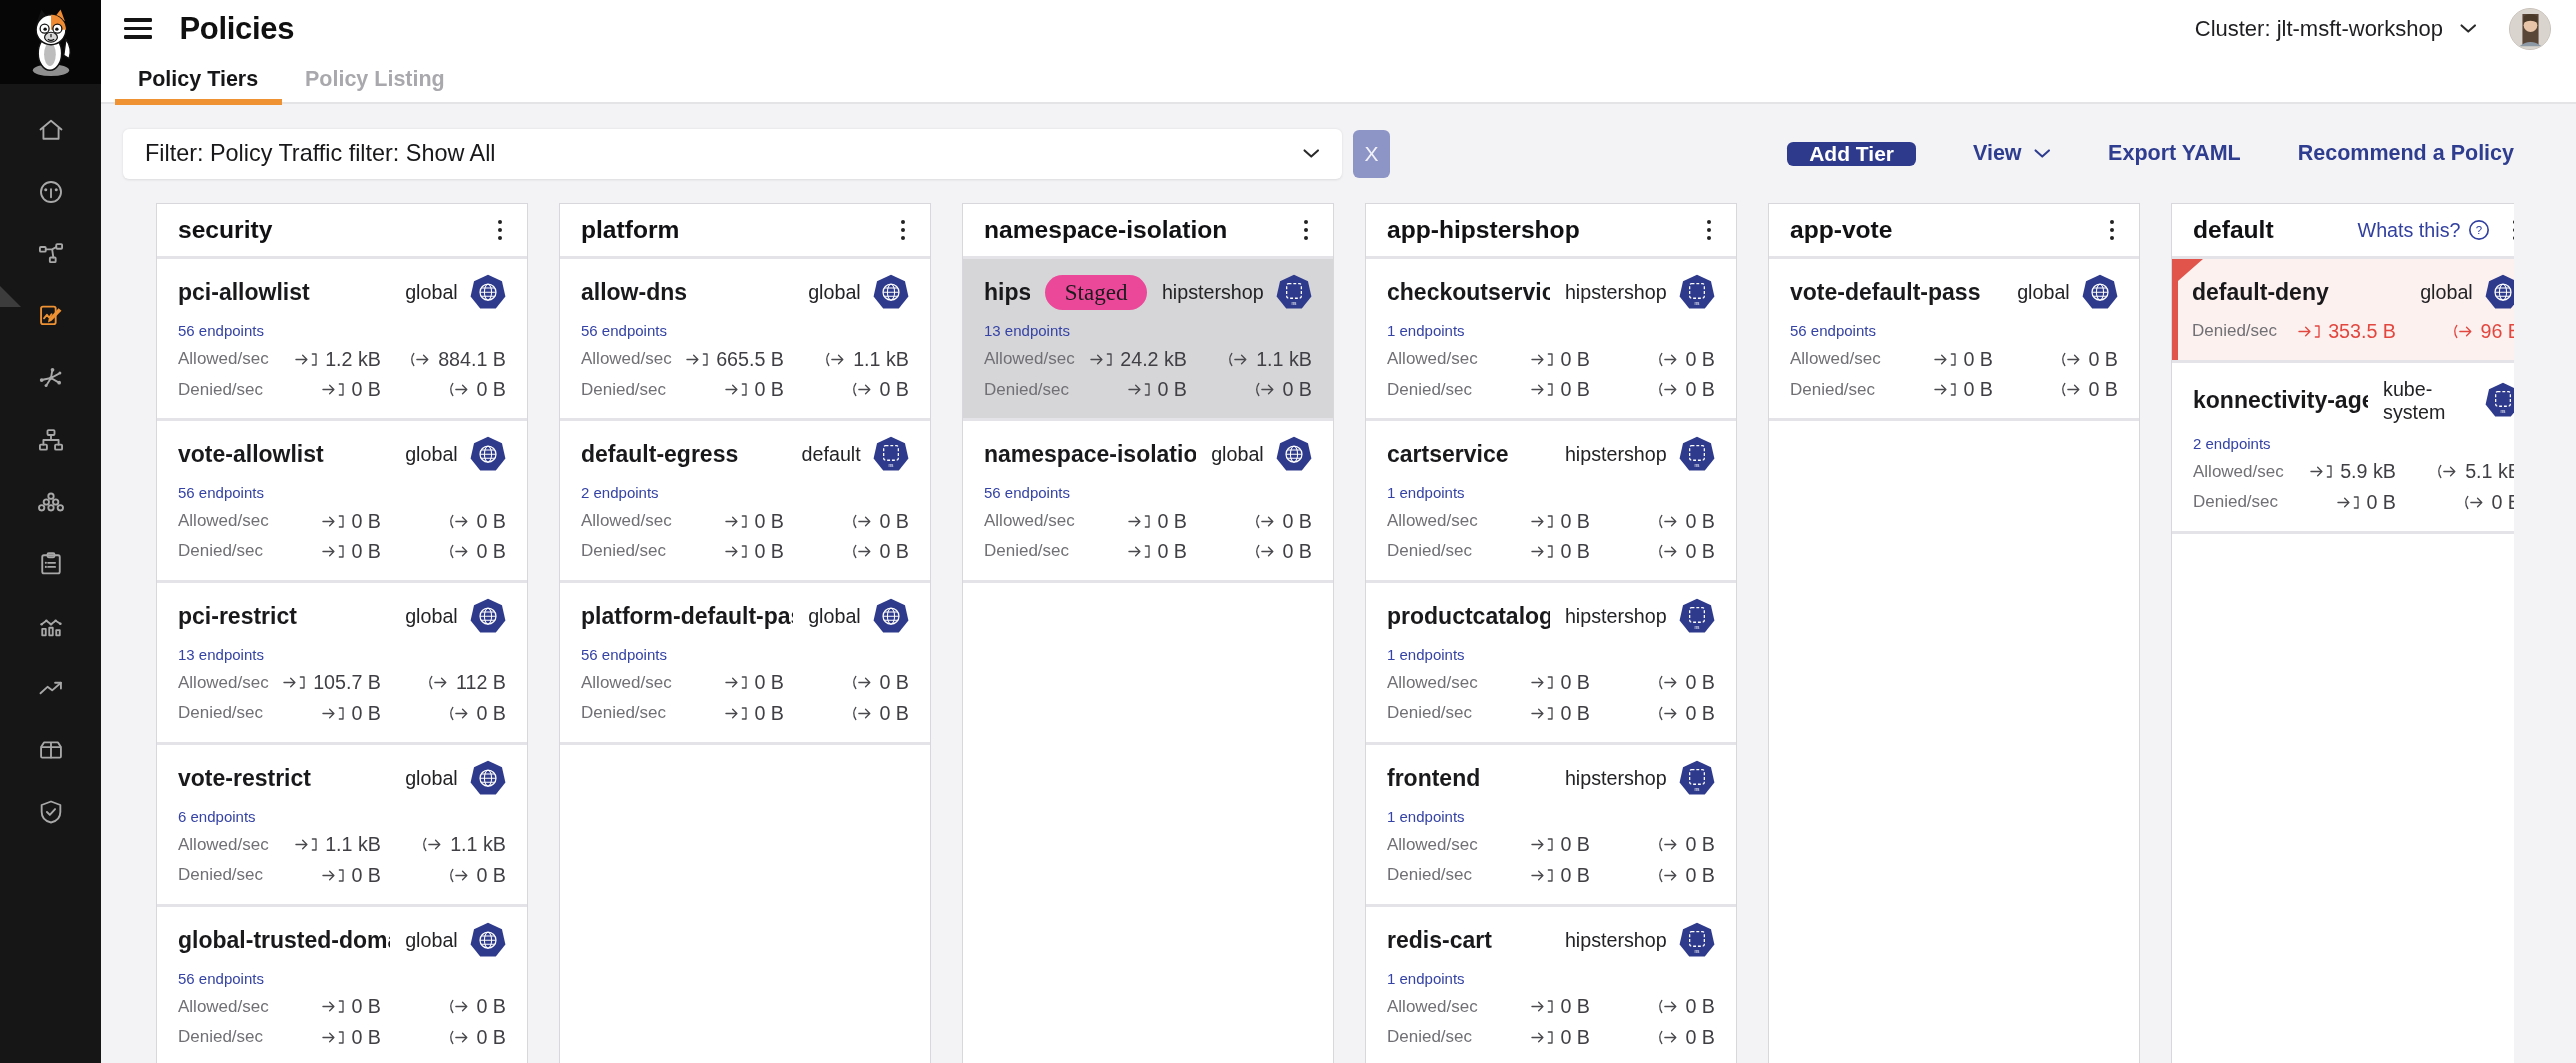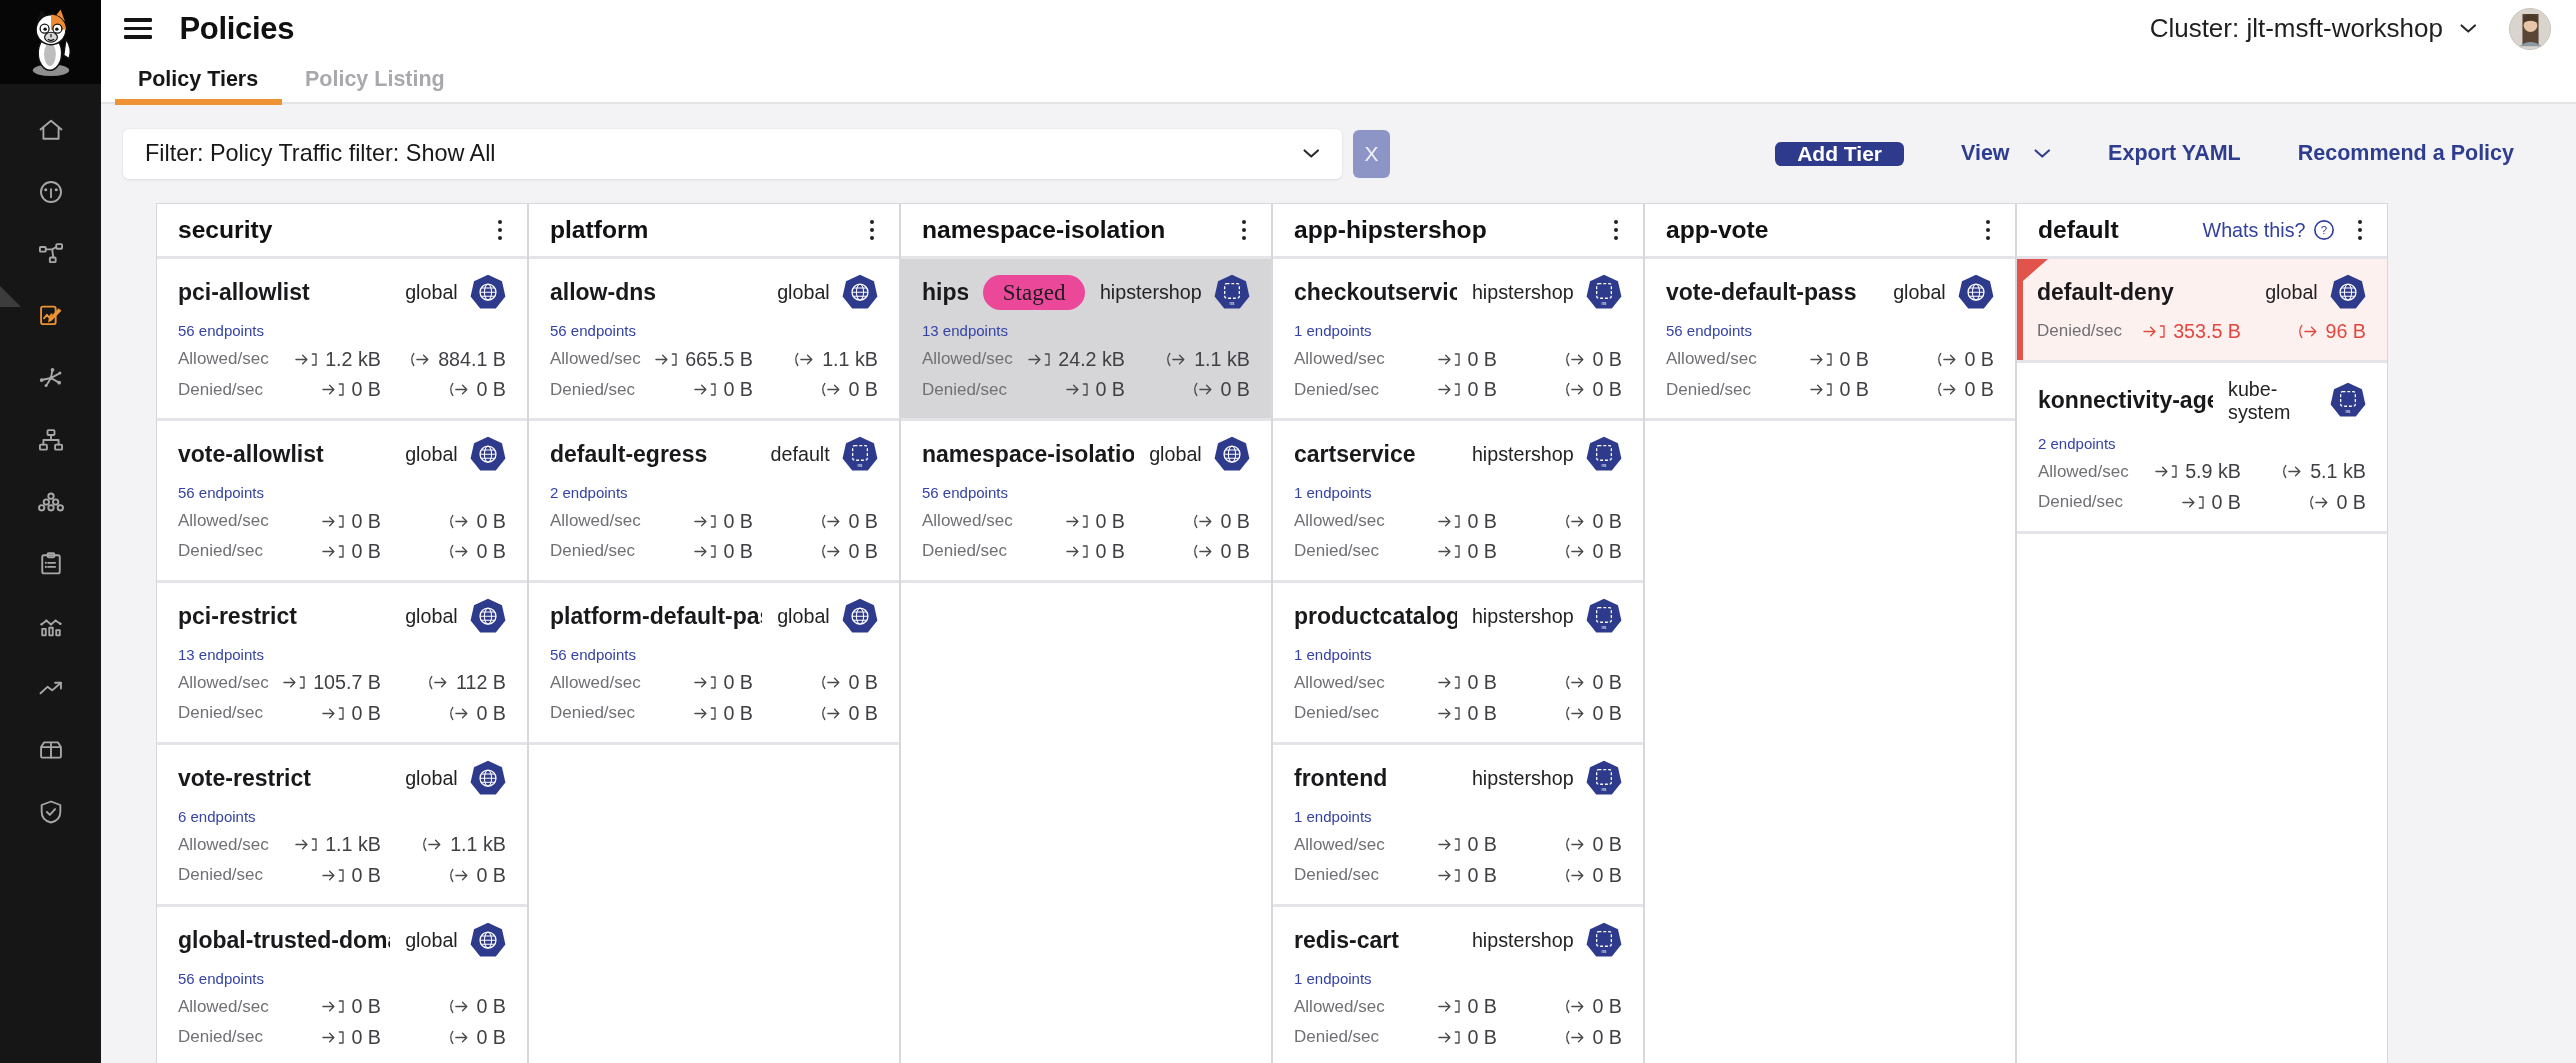--- a/index.html
+++ b/index.html
@@ -18,45 +18,45 @@
   .nav-item.active::before { content:""; position:absolute; left:0; top:-16px; border-top:21px solid transparent; border-left:21px solid #3c3c3c; }
 
   
   .main { margin-left:101px; height:100%; display:flex; flex-direction:column; }
 
   .topbar { height:57px; background:#ffffff; display:flex; align-items:center; padding:0 24.6px 0 23.4px; flex:none; }
   .hamburger { width:28px; height:21px; display:flex; flex-direction:column; justify-content:space-between; cursor:pointer; }
   .hamburger span { display:block; height:3.7px; background:#141414; border-radius:1.2px; }
   .page-title { font-size:31px; font-weight:700; margin-left:27px; letter-spacing:-0.3px; color:#101010; }
   .top-right { margin-left:auto; display:flex; align-items:center; }
-  .cluster-select { display:flex; align-items:center; gap:16px; font-size:26px; color:#1f1f22; cursor:pointer; }
+  .cluster-select { display:flex; align-items:center; gap:16px; font-size:22px; color:#1f1f22; cursor:pointer; }
   .chev { width:18.5px; height:11px; }
   .chev polyline { fill:none; stroke:#2a2a2a; stroke-width:3.4; stroke-linecap:round; stroke-linejoin:round; }
   .avatar { width:42px; height:42px; border-radius:50%; margin-left:32px; background:#d9d2cb; overflow:hidden; border:0.6px solid #c9c2bb; cursor:pointer; }
 
   .tabbar { height:47px; background:#ffffff; border-bottom:2.5px solid #e4e4e7; display:flex; align-items:stretch; padding-left:13.5px; flex:none; }
   .tab { position:relative; display:flex; align-items:center; padding:0 23.4px; font-size:21.5px; font-weight:700; color:#a9a9ad; cursor:pointer; }
   .tab.active { color:#161618; }
   .tab.active::after { content:""; position:absolute; left:0; right:0; bottom:-2.5px; height:5.5px; background:#ef9234; }
 
   .content { flex:1; min-height:0; display:flex; flex-direction:column; background:#f3f3f5; padding:24.6px 62px 0 22px; }
 
   
   .toolbar { display:flex; align-items:center; flex:none; }
   .filter-box { width:1219px; height:50px; background:#fff; border-radius:6.2px; box-shadow:0 0.6px 2.5px rgba(20,20,40,.10); display:flex; align-items:center; padding:0 22px; cursor:pointer; }
   .filter-text { font-size:23.4px; color:#18181a; }
   .filter-box .chev { margin-left:auto; }
   .clear-filter { width:37px; height:48px; margin-left:11px; border:none; border-radius:6.2px; background:#8d94c6; color:#f2f3fa; font-size:21px; cursor:pointer; }
   .actions { margin-left:auto; display:flex; align-items:center; gap:57px; }
   .btn-primary { background:#2e3a8c; color:#fff; border:none; border-radius:6.2px; height:24px; padding:0 22px; font-size:21px; font-weight:600; cursor:pointer; }
-  .link-btn { display:flex; align-items:center; gap:23px; background:none; border:none; color:#2e3d8f; font-size:21.5px; font-weight:600; cursor:pointer; }
+  .link-btn { display:flex; align-items:center; gap:11px; background:none; border:none; color:#2e3d8f; font-size:21.5px; font-weight:600; cursor:pointer; }
   .link-btn .chev polyline { stroke:#2e3d8f; }
 
   
-  .board { flex:1; min-height:0; overflow:hidden; display:flex; margin-top:24.6px;padding-left:33px; }
+  .board { flex:1; min-height:0; overflow:hidden; display:flex; gap:31px; margin-top:24.6px;padding-left:33px; }
   .tier { width:372px; flex:none; background:#fff; border:0.6px solid #d8d8dc; display:flex; flex-direction:column; overflow:hidden; }
   .tier-header { height:52px; flex:none; display:flex; align-items:center; padding:0 18.5px 0 21px; background:#fff; }
   .tier-name { font-size:24.6px; font-weight:700; color:#111114; }
   .tier-header-right { margin-left:auto; display:flex; align-items:center; gap:17px; }
   .whats-this { display:flex; align-items:center; gap:7.4px; font-size:19.7px; color:#3240a0; cursor:pointer; white-space:nowrap; }
   .whats-this svg { width:22px; height:22px; }
   .kebab { display:flex; flex-direction:column; gap:3.7px; padding:4.9px 6.2px; cursor:pointer; }
   .kebab i { width:4.3px; height:4.3px; border-radius:50%; background:#222; }
   .tier-cards { flex:1; min-height:0; display:flex; flex-direction:column; gap:3.1px; background:#e4e4e8; padding-top:3.1px; overflow:hidden; }
   .card-filler { flex:1; background:#fff; min-height:0; }

